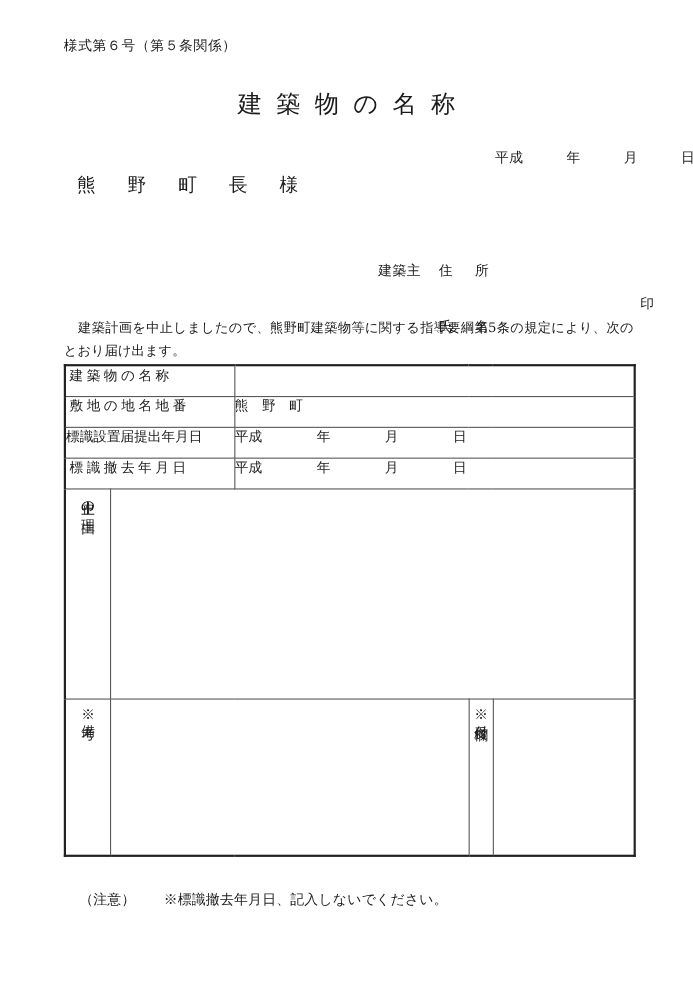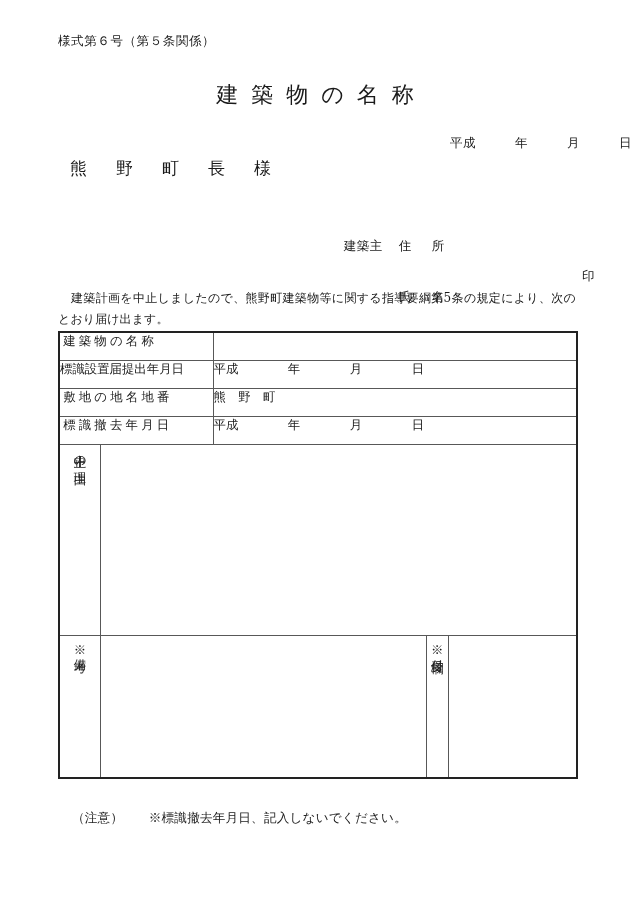--- a/index.html
+++ b/index.html
@@ -228,26 +228,26 @@
       <col style="width:213px">
       <col style="width:22px">
       <col style="width:129px">
     </colgroup>
     <tbody>
       <tr>
         <td class="row-label outer-l outer-t" colspan="2">建築物の名称</td>
         <td class="row-value outer-t outer-r" colspan="3"></td>
       </tr>
       <tr>
+        <td class="row-label outer-l" colspan="2">敷地の地名地番</td>
+        <td class="row-value val-pad outer-r" colspan="3">熊　野　町</td>
+      </tr>
+      <tr>
         <td class="row-label tight outer-l" colspan="2">標識設置届提出年月日</td>
         <td class="row-value val-date outer-r" colspan="3">平成　　　　年　　　　月　　　　日</td>
-      </tr>
-      <tr>
-        <td class="row-label outer-l" colspan="2">敷地の地名地番</td>
-        <td class="row-value val-pad outer-r" colspan="3">熊　野　町</td>
       </tr>
       <tr>
         <td class="row-label outer-l" colspan="2">標識撤去年月日</td>
         <td class="row-value val-date outer-r" colspan="3">平成　　　　年　　　　月　　　　日</td>
       </tr>
       <tr>
         <td class="vcell outer-l reason-body">
           <span class="vtext">中止の理由</span>
         </td>
         <td class="row-value outer-r" colspan="4"></td>

